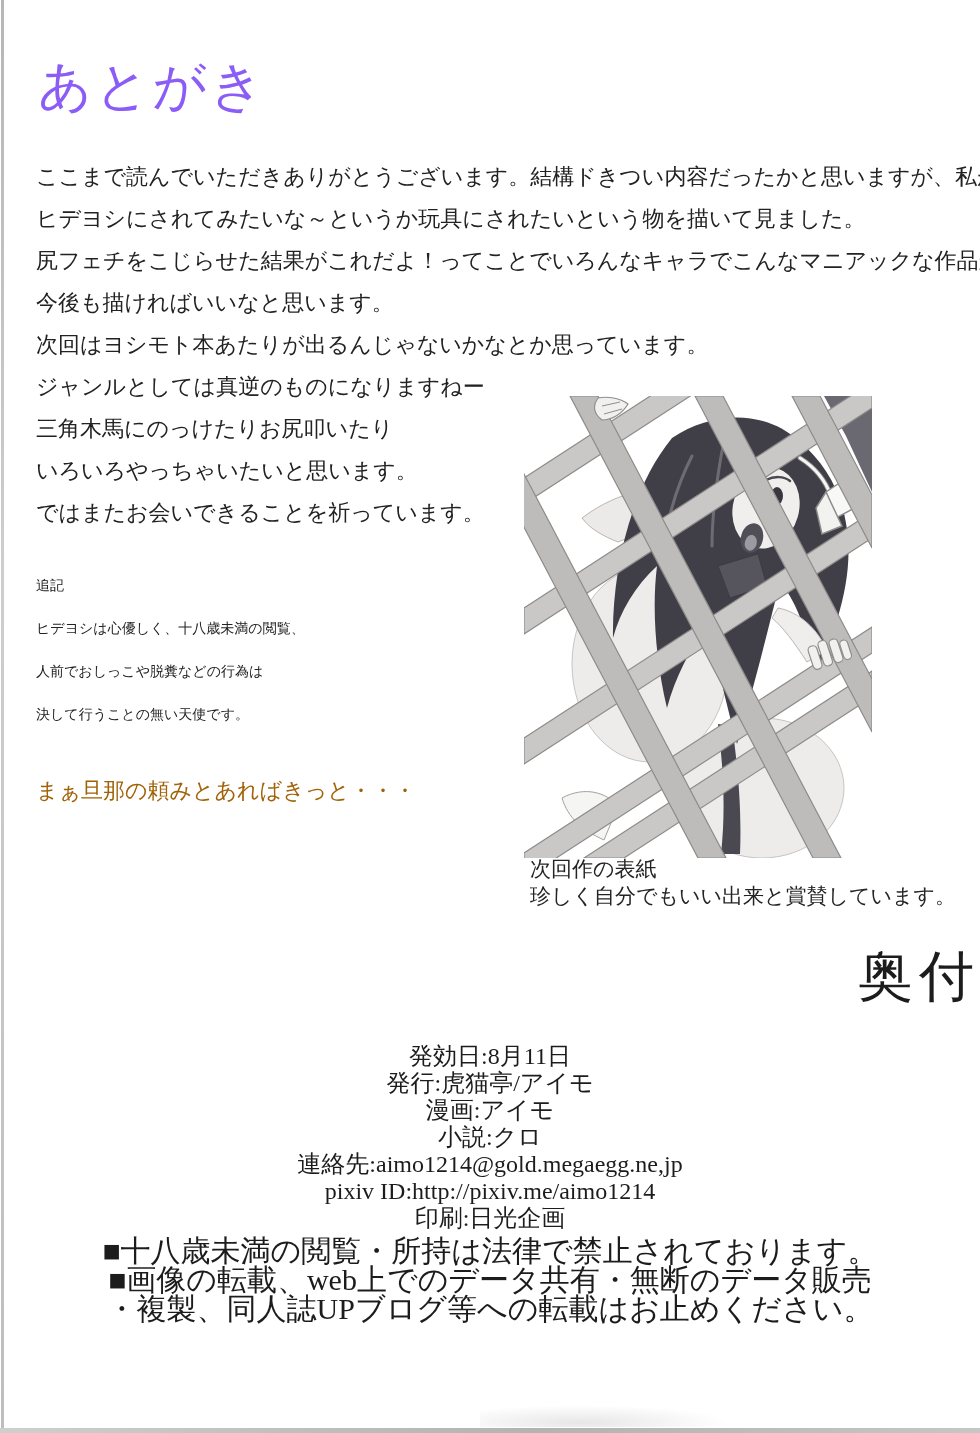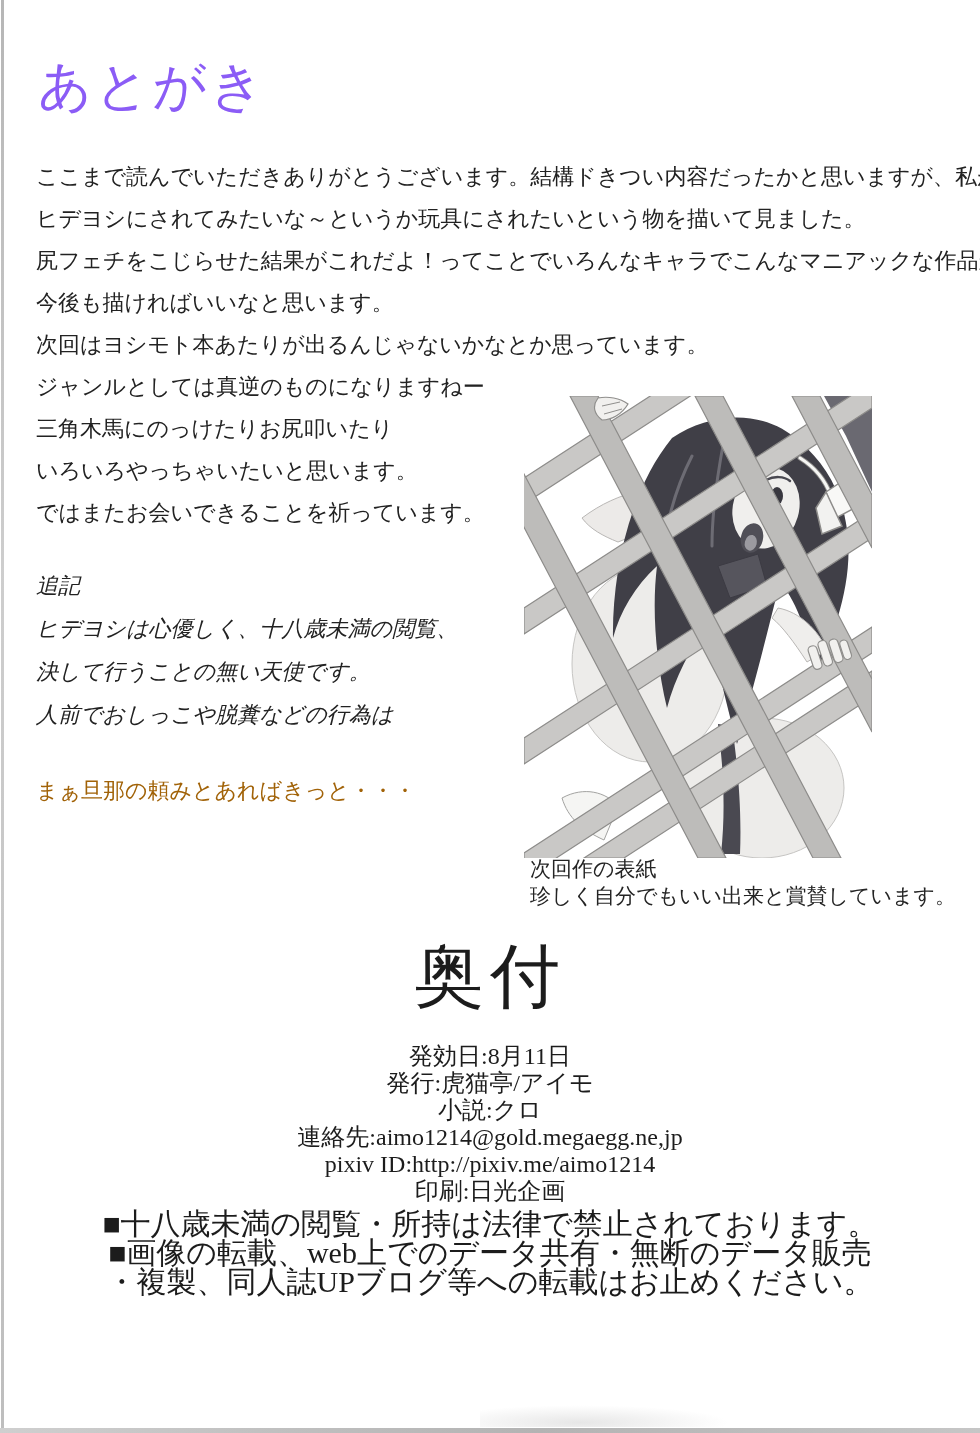--- a/index.html
+++ b/index.html
@@ -21,23 +21,22 @@
     letter-spacing:3px;
     color:#8b5cf6;
   }
   .body-text{
     left:36px;top:156px;
     font-size:22px;line-height:42px;
     color:#222;
   }
   .postscript{
     left:36px;top:564px;
-    font-size:22px;line-height:43px;
+    font-size:14px;line-height:43px;
     color:#222;
-    font-style:italic;
   }
   .footnote{
     left:36px;top:776px;
     font-size:22px;line-height:30px;
     color:#a16207;
   }
   
   .illust{
     left:524px;top:396px;width:348px;height:462px;
   }
@@ -47,22 +46,23 @@
     color:#242424;
   }
   
   .colophon{
     left:0;top:925px;width:980px;
     text-align:center;
     font-family:"Liberation Serif", serif;
     color:#1c1c1c;
   }
   .colophon-heading{
-    font-size:70px;line-height:104px;
+    font-size:55px;line-height:104px;
     letter-spacing:6px;
+    text-align:right;
   }
   .colophon-entries{
     margin-top:14px;
     font-size:24px;line-height:27px;
   }
   .colophon-notices{
     margin-top:4px;
     font-size:30px;line-height:29px;
   }
   
@@ -95,22 +95,22 @@
     <div class="nowrap">次回はヨシモト本あたりが出るんじゃないかなとか思っています。</div>
     <div class="nowrap">ジャンルとしては真逆のものになりますねー</div>
     <div class="nowrap">三角木馬にのっけたりお尻叩いたり</div>
     <div class="nowrap">いろいろやっちゃいたいと思います。</div>
     <div class="nowrap">ではまたお会いできることを祈っています。</div>
   </div>
 
   <div class="abs postscript">
     <div class="nowrap">追記</div>
     <div class="nowrap">ヒデヨシは心優しく、十八歳未満の閲覧、</div>
+    <div class="nowrap">人前でおしっこや脱糞などの行為は</div>
     <div class="nowrap">決して行うことの無い天使です。</div>
-    <div class="nowrap">人前でおしっこや脱糞などの行為は</div>
   </div>
 
   <div class="abs footnote nowrap">まぁ旦那の頼みとあればきっと・・・</div>
 
   <svg class="abs illust" viewBox="0 0 348 462" aria-hidden="true">
 
     <g>
 
       <path d="M58,122 C95,94 138,86 168,100 C152,122 120,136 94,146 C79,140 66,133 58,122 Z" fill="#eceae8" stroke="#b9b7b5" stroke-width="1"></path>
 
@@ -183,20 +183,21 @@
   <div class="abs caption">
     <div class="nowrap">次回作の表紙</div>
     <div class="nowrap">珍しく自分でもいい出来と賞賛しています。</div>
   </div>
 
   <div class="abs colophon">
     <div class="colophon-heading">奥付</div>
     <div class="colophon-entries">
       <div class="nowrap">発効日:8月11日</div>
       <div class="nowrap">発行:虎猫亭/アイモ</div>
+      <div class="nowrap">漫画:アイモ</div>
       <div class="nowrap">小説:クロ</div>
       <div class="nowrap">連絡先:aimo1214@gold.megaegg.ne,jp</div>
       <div class="nowrap">pixiv ID:http://pixiv.me/aimo1214</div>
       <div class="nowrap">印刷:日光企画</div>
     </div>
     <div class="colophon-notices">
       <div class="nowrap">■十八歳未満の閲覧・所持は法律で禁止されております。</div>
       <div class="nowrap">■画像の転載、web上でのデータ共有・無断のデータ販売</div>
       <div class="nowrap">・複製、同人誌UPブログ等への転載はお止めください。</div>
     </div>

